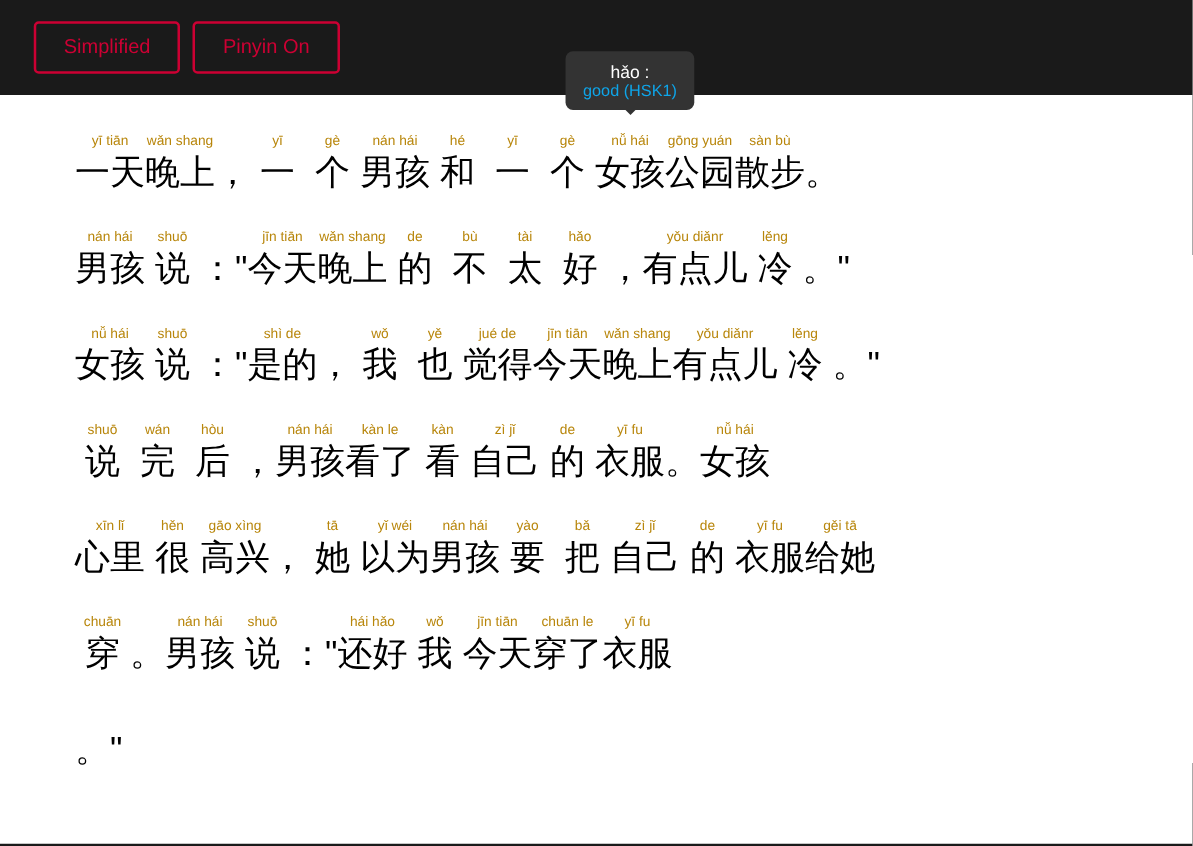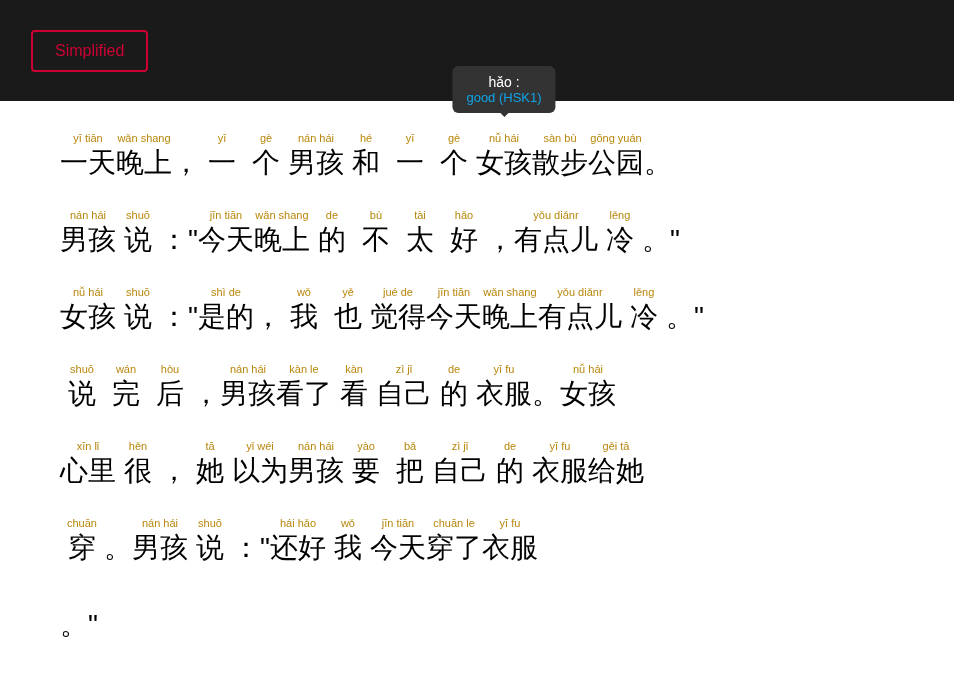--- a/index.html
+++ b/index.html
@@ -5,26 +5,25 @@
     * { margin: 0; padding: 0; box-sizing: border-box; }
 
     body {
       background: #1a1a1a;
       font-family: Arial, sans-serif;
       min-height: 677px;
     }
 
     #top-bar {
       background: #1a1a1a;
-      padding: 15px 15px;
+      padding: 15px 27px;
       display: flex;
       gap: 10px;
       align-items: center;
-      height: 101px;
-      margin-left: 16px;
+      height: 76px;
     }
 
     .tab-btn {
       border: 2px solid #cc0033;
       background: transparent;
       color: #cc0033;
       padding: 10px 22px;
       font-size: 16px;
       cursor: pointer;
       border-radius: 4px;
@@ -115,20 +114,21 @@
       align-items: flex-end;
       margin-bottom: 28px;
       position: relative;
     }
   </style>
 </head>
 <body>
 
 <div id="top-bar">
   <button class="tab-btn active">Simplified</button>
+  <button class="tab-btn">Pinyin On</button>
 </div>
 
 <div id="content-area">
 
 <div class="sentence-line">
       <div class="char-unit">
         <span class="pinyin">yī tiān</span>
         <span class="hanzi">一天</span>
       </div>
       <div class="char-unit">
@@ -165,27 +165,27 @@
       </div>
       <div class="tooltip-wrapper char-unit">
         <div class="tooltip-box">
           <div class="tooltip-pinyin">hǎo :</div>
           <div class="tooltip-meaning">good (HSK1)</div>
         </div>
         <span class="pinyin">nǚ hái</span>
         <span class="hanzi">女孩</span>
       </div>
       <div class="char-unit">
+        <span class="pinyin">gōng yuán</span>
+        <span class="hanzi">公园</span>
+      </div>
+      <div class="char-unit">
         <span class="pinyin">sàn bù</span>
         <span class="hanzi">散步</span>
       </div>
-      <div class="char-unit">
-        <span class="pinyin">gōng yuán</span>
-        <span class="hanzi">公园</span>
-      </div>
       <div class="char-unit narrow">
         <span class="pinyin">&nbsp;</span>
         <span class="hanzi">。</span>
       </div>
     </div>
     <div class="sentence-line">
       <div class="char-unit">
         <span class="pinyin">nán hái</span>
         <span class="hanzi">男孩</span>
       </div>
@@ -344,20 +344,24 @@
     </div>
     <div class="sentence-line">
       <div class="char-unit">
         <span class="pinyin">xīn lǐ</span>
         <span class="hanzi">心里</span>
       </div>
       <div class="char-unit">
         <span class="pinyin">hěn</span>
         <span class="hanzi">很</span>
       </div>
+      <div class="char-unit">
+        <span class="pinyin">gāo xìng</span>
+        <span class="hanzi">高兴</span>
+      </div>
       <div class="char-unit narrow">
         <span class="pinyin">&nbsp;</span>
         <span class="hanzi">，</span>
       </div>
       <div class="char-unit">
         <span class="pinyin">tā</span>
         <span class="hanzi">她</span>
       </div>
       <div class="char-unit">
         <span class="pinyin">yǐ wéi</span>

